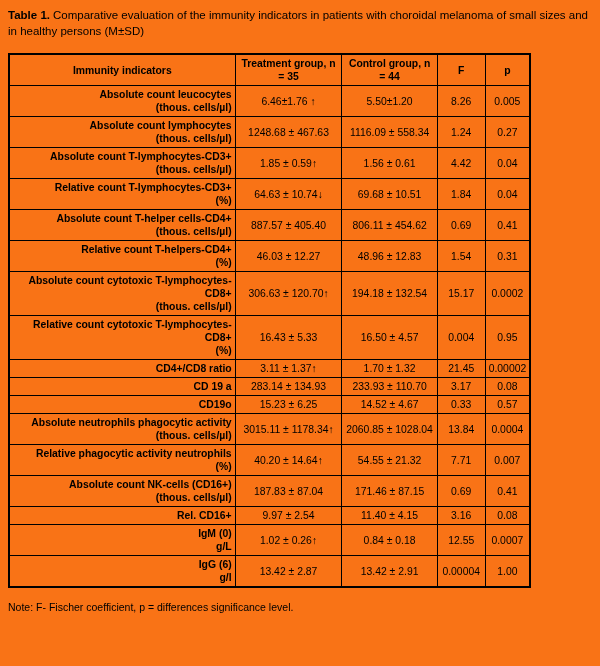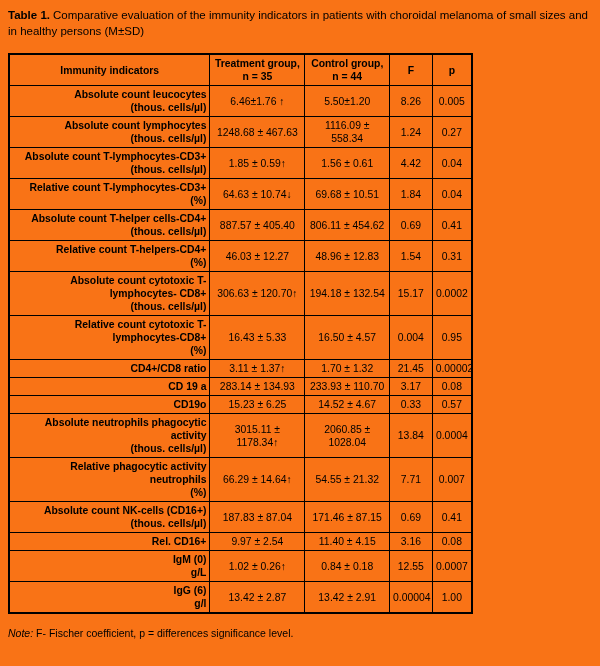--- a/index.html
+++ b/index.html
@@ -15,21 +15,21 @@
   }
   .caption {
     margin: 0 0 14px 0;
     font-size: 11.5px;
     line-height: 1.4;
     color: #000000;
   }
   .caption-label { font-weight: bold; margin-right: 3px; }
   table.data-table {
     border-collapse: collapse;
-    width: 465px;
+    width: 523px;
     table-layout: fixed;
     border: 2px solid #000000;
   }
   .data-table th, .data-table td {
     border: 1.6px solid #000000;
     padding: 2px 3px;
     text-align: center;
     vertical-align: middle;
     font-size: 10.4px;
     line-height: 1.25;
@@ -37,21 +37,21 @@
   }
   .data-table th { font-weight: bold; }
   td.ind-cell { font-weight: bold; text-align: right; }
   .ind-unit:empty { display: none; }
   .note {
     margin: 13px 0 0 0;
     font-size: 10.5px;
     line-height: 1.3;
     color: #000000;
   }
-  .note-label { font-style: italic; margin-right: 3px; }
+  .note-label { margin-right: 3px; }
 </style>
 </head>
 <body>
 
 <div class="page">
 
   <p class="caption">
     <span class="caption-label">Table 1.</span><span>Comparative evaluation of the immunity indicators in patients with choroidal melanoma of small sizes and in healthy persons (M±SD)</span>
   </p>
 
@@ -191,21 +191,21 @@
     <td>3015.11 ± 1178.34↑</td>
     <td>2060.85 ± 1028.04</td>
     <td>13.84</td>
     <td>0.0004</td>
   </tr>
         <tr>
     <td class="ind-cell">
       <div class="ind-name">Relative phagocytic activity neutrophils</div>
       <div class="ind-unit">(%)</div>
     </td>
-    <td>66.29 ± 14.64↑</td>
+    <td>40.20 ± 14.64↑</td>
     <td>54.55 ± 21.32</td>
     <td>7.71</td>
     <td>0.007</td>
   </tr>
         <tr>
     <td class="ind-cell">
       <div class="ind-name">Absolute count NK-cells (CD16+)</div>
       <div class="ind-unit">(thous. cells/µl)</div>
     </td>
     <td>187.83 ± 87.04</td>

